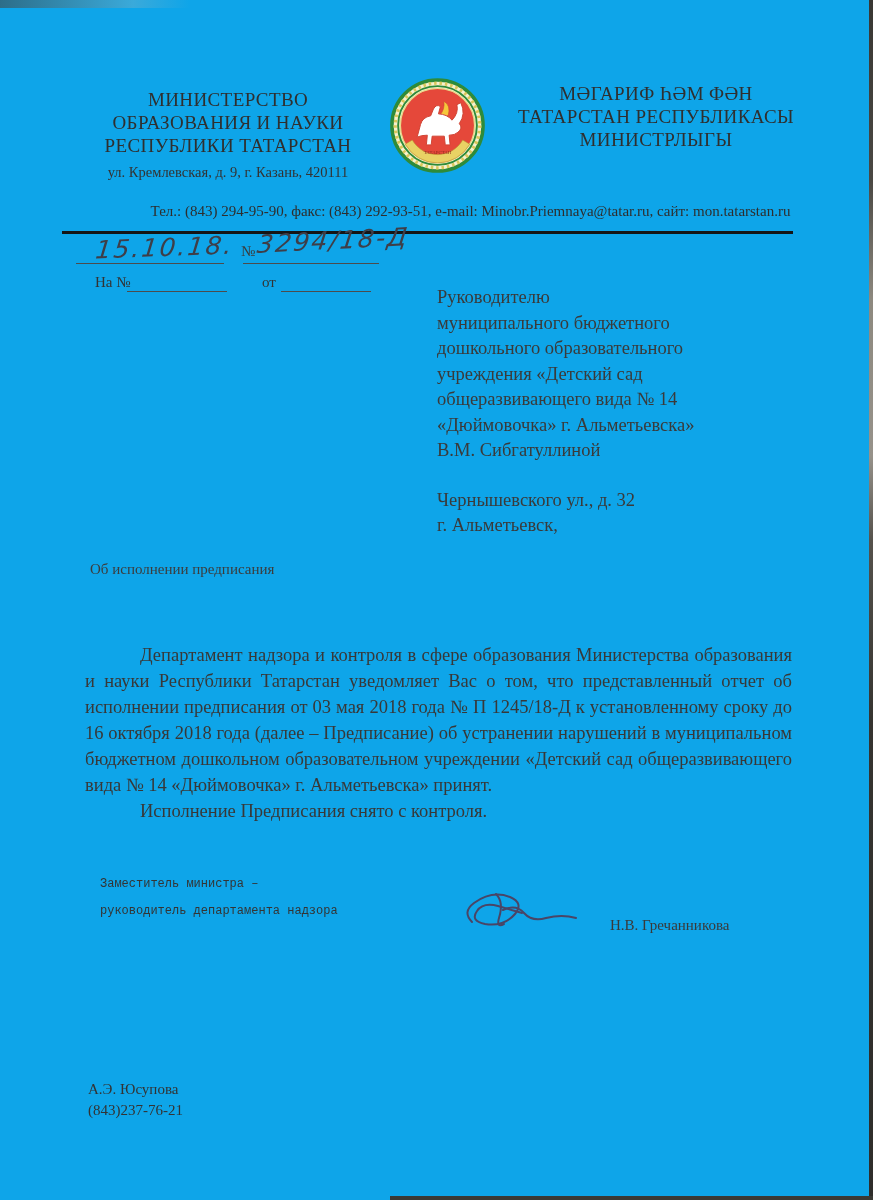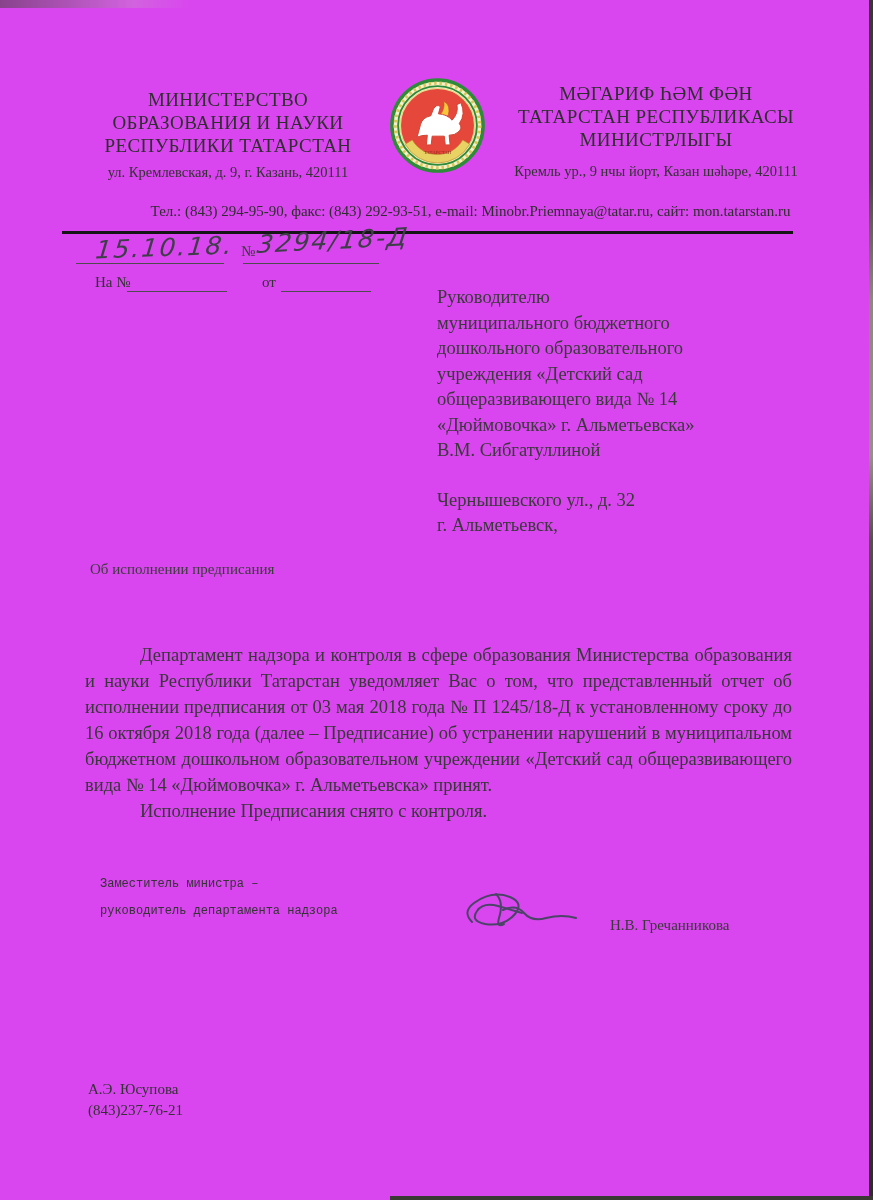--- a/index.html
+++ b/index.html
@@ -1,18 +1,18 @@
 <!DOCTYPE html>
 <html><head>
 <meta charset="utf-8">
 <style>
   html,body{margin:0;padding:0;background:#e9e9e9;}
   .page{
     position:relative;width:873px;height:1200px;margin:0 auto;
-    background:#d946ef;overflow:hidden;
+    background:#0ea5e9;overflow:hidden;
     font-family:"Liberation Serif", serif;color:#363636;
   }
   
   .hdr-block{position:absolute;text-align:center;font-size:19px;line-height:23px;
     letter-spacing:.4px;color:#2f2f2f;}
   .hdr-left{left:88px;top:88px;width:280px;}
   .hdr-right{left:476px;top:82px;width:360px;}
   .addr{position:absolute;text-align:center;font-size:14.5px;color:#333;}
   .addr-left{left:88px;top:164px;width:280px;}
   .addr-right{left:476px;top:163px;width:360px;}
@@ -75,21 +75,20 @@
     <text x="50" y="79.5" font-size="5" text-anchor="middle" fill="#8a2a1a" font-family="Liberation Serif, serif">ТАТАРСТАН</text>
     <path d="M52 40 Q58 33 56.5 25 Q64 29 61 40 Z" fill="#f5c83b" stroke="#cf4232" stroke-width="0.6"></path>
     <path d="M29 62 L32.5 49 Q34.5 41.5 43 40 L45.8 33 Q48.8 27.5 53 30.5 L51 38 Q60 38.5 65 44.5 Q72 37 70 28.5 L74 26.5 Q79.5 38 72.5 48 Q76.5 53 71 57 Q68 60 62 60 L63 70 L58 70 L57 61 L44.5 61 L43.5 70 L38.5 70 L39.5 60 Q33 60 29 62 Z" fill="#ffffff" stroke="#cf4232" stroke-width="1" stroke-linejoin="round"></path>
   </svg>
 
   <div class="hdr-block hdr-right">
     <div>МӘГАРИФ ҺӘМ ФӘН</div>
     <div>ТАТАРСТАН РЕСПУБЛИКАСЫ</div>
     <div>МИНИСТРЛЫГЫ</div>
   </div>
-  <div class="addr addr-right">Кремль ур., 9 нчы йорт, Казан шәһәре, 420111</div>
 
   <div class="contact">Тел.: (843) 294-95-90, факс: (843) 292-93-51, e-mail: Minobr.Priemnaya@tatar.ru, сайт: mon.tatarstan.ru</div>
   <div class="rule"></div>
 
   <div class="hw hw-date">15.10.18.</div>
   <div class="scan-line" style="left:76px;top:263px;width:148px;"></div>
   <span class="num-sign">№</span>
   <div class="hw hw-num">3294/18-Д</div>
   <div class="scan-line" style="left:243px;top:263px;width:136px;"></div>
 

